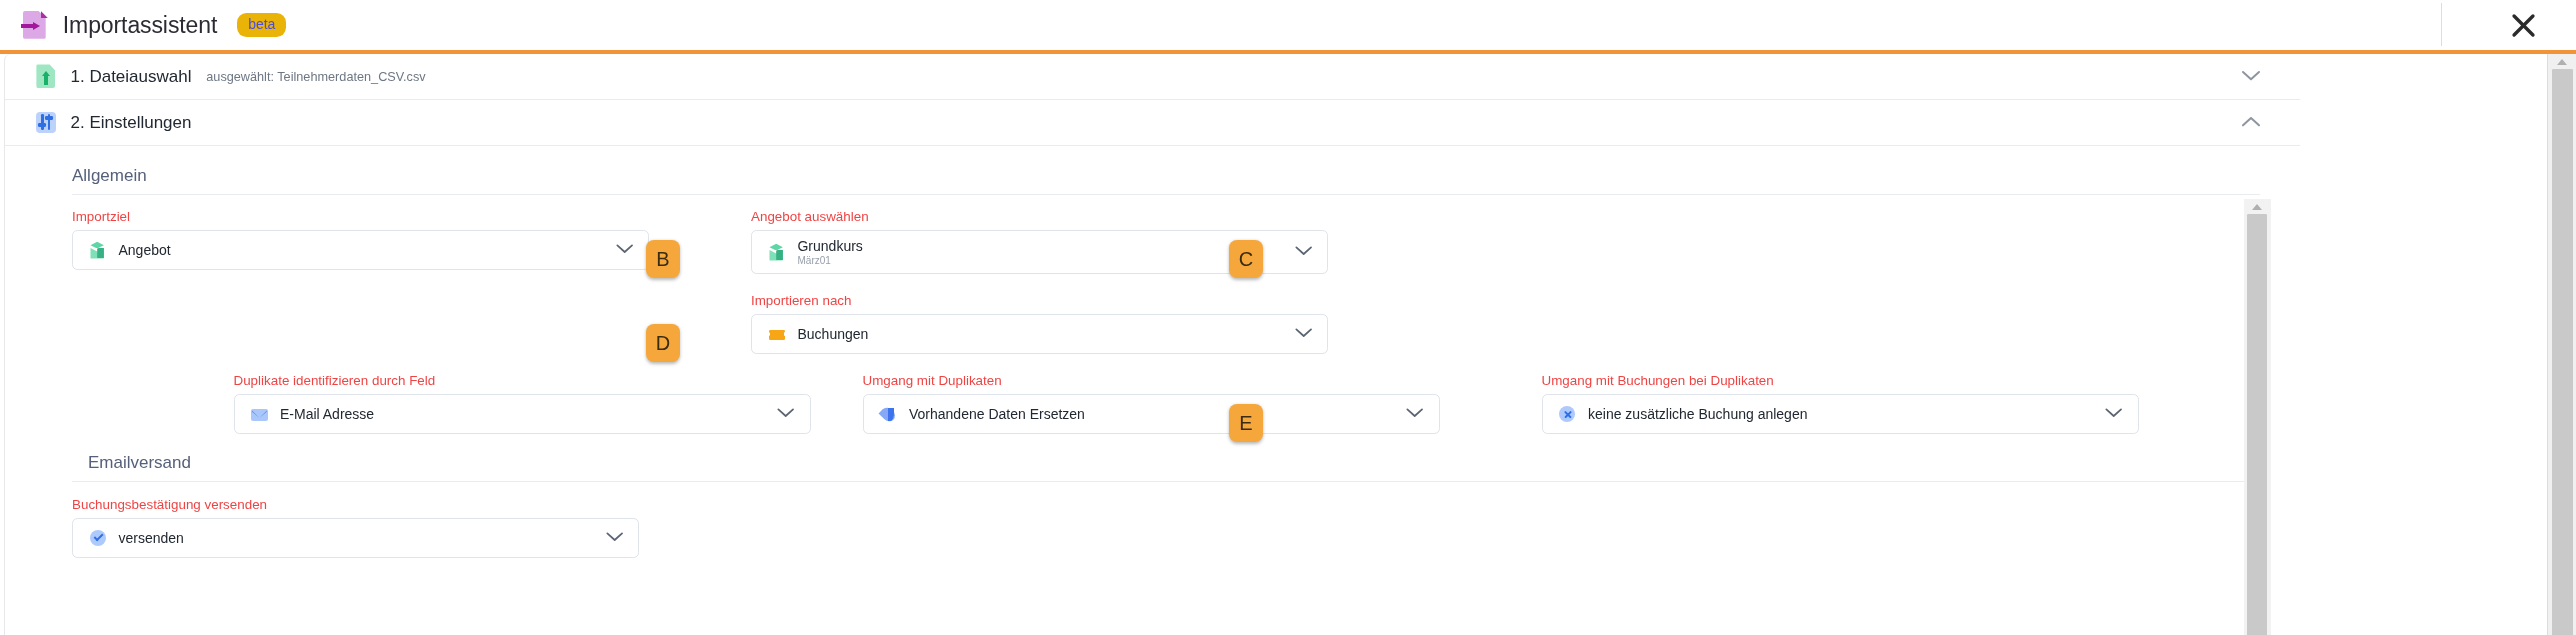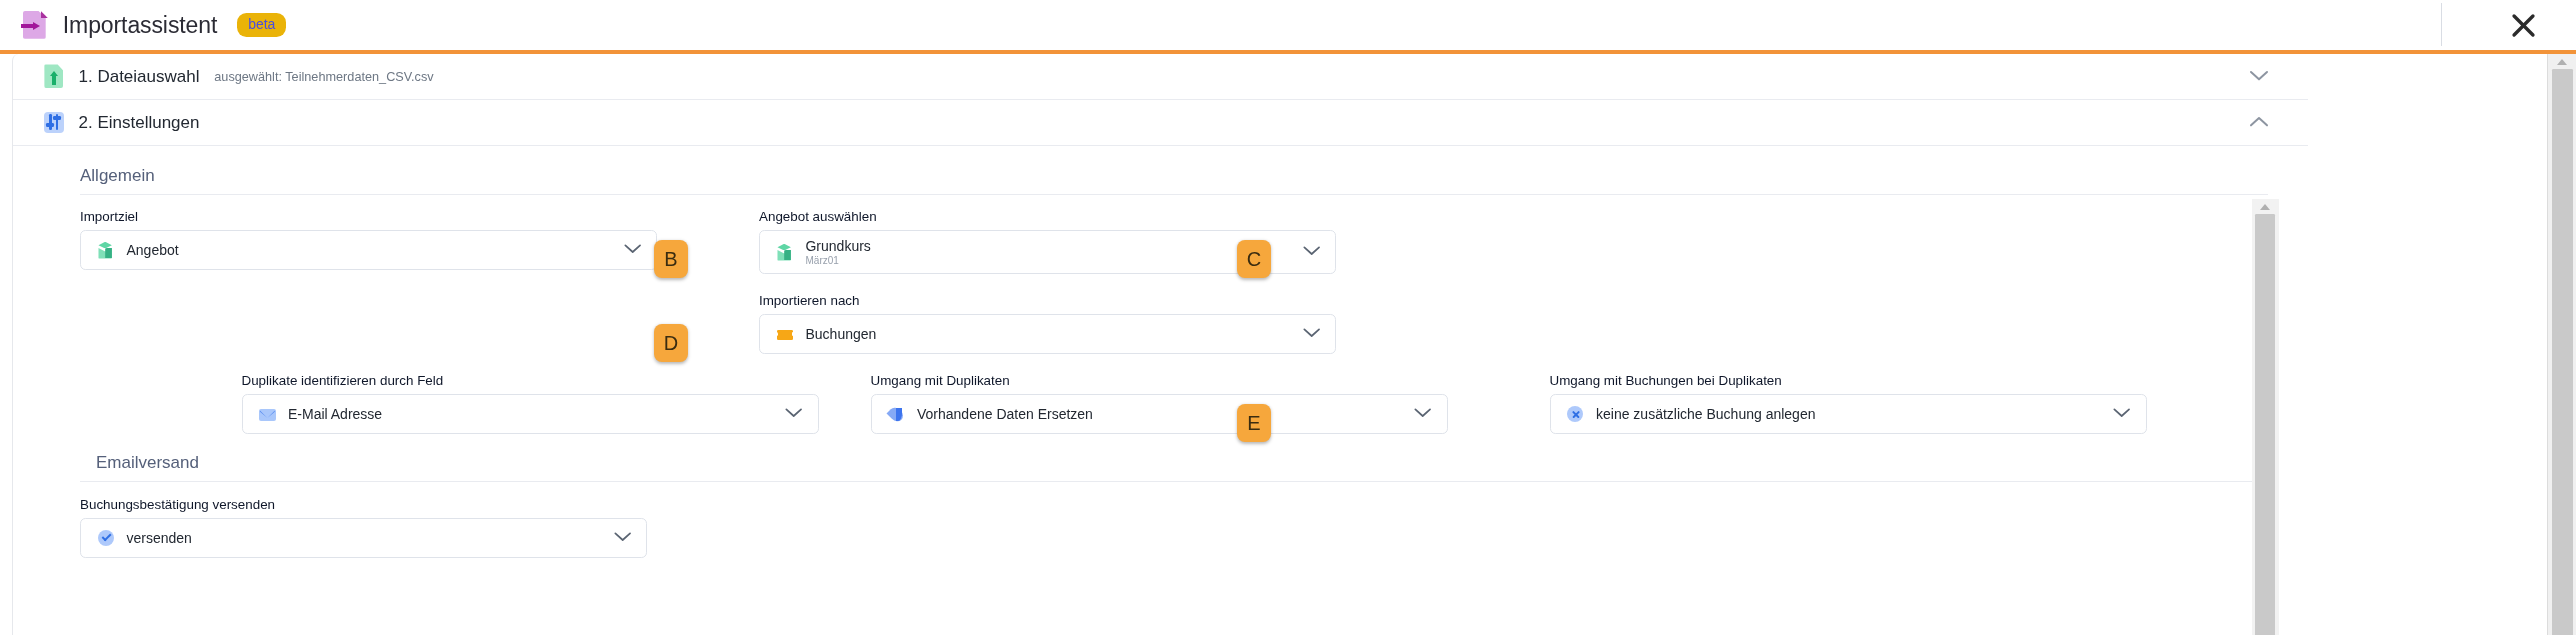--- a/index.html
+++ b/index.html
@@ -55,21 +55,21 @@
   }
 
   
   .accent-line {
     position: absolute; top: 50px; left: 0; width: 2576px; height: 4px;
     background: #f29339;
   }
 
   
   .panel {
-    position: absolute; top: 54px; left: 12px; width: 2296px; height: 582px;
+    position: absolute; top: 54px; left: 4px; width: 2296px; height: 582px;
     background: #ffffff; border-left: 0.7px solid #e6e8ec;
     border-radius: 6.7px 0 0 0;
     overflow: hidden;
   }
 
   .step-row {
     position: relative; height: 46px; display: flex; align-items: center;
     border-bottom: 0.7px solid #e9ebf0; padding-left: 28px;
   }
   .step-row.second { border-bottom: 0.7px solid #e9ebf0; }
@@ -108,21 +108,21 @@
 
   
   .form-body { padding: 0 0 0 0; position: relative; }
 
   .section-head {
     font-size: 17px; color: #55607a; padding: 20px 0 8px 67px;
   }
   .section-rule { height: 0.7px; background: #e9ebf0; margin: 0 40px 0 67px; }
 
   .field-label {
-    font-size: 13.4px; color: #0f172a; margin-bottom: 6px;
+    font-size: 13.4px; color: #ef4444; margin-bottom: 6px;
   }
 
   .row { display: flex; padding-left: 67px; position: relative; }
 
   .field { position: relative; }
   .select-box {
     height: 40px; border: 0.7px solid #dfe3ea; border-radius: 5.4px;
     background: #fff; display: flex; align-items: center;
     padding: 0 9.4px 0 14.8px; position: relative; cursor: pointer;
   }

